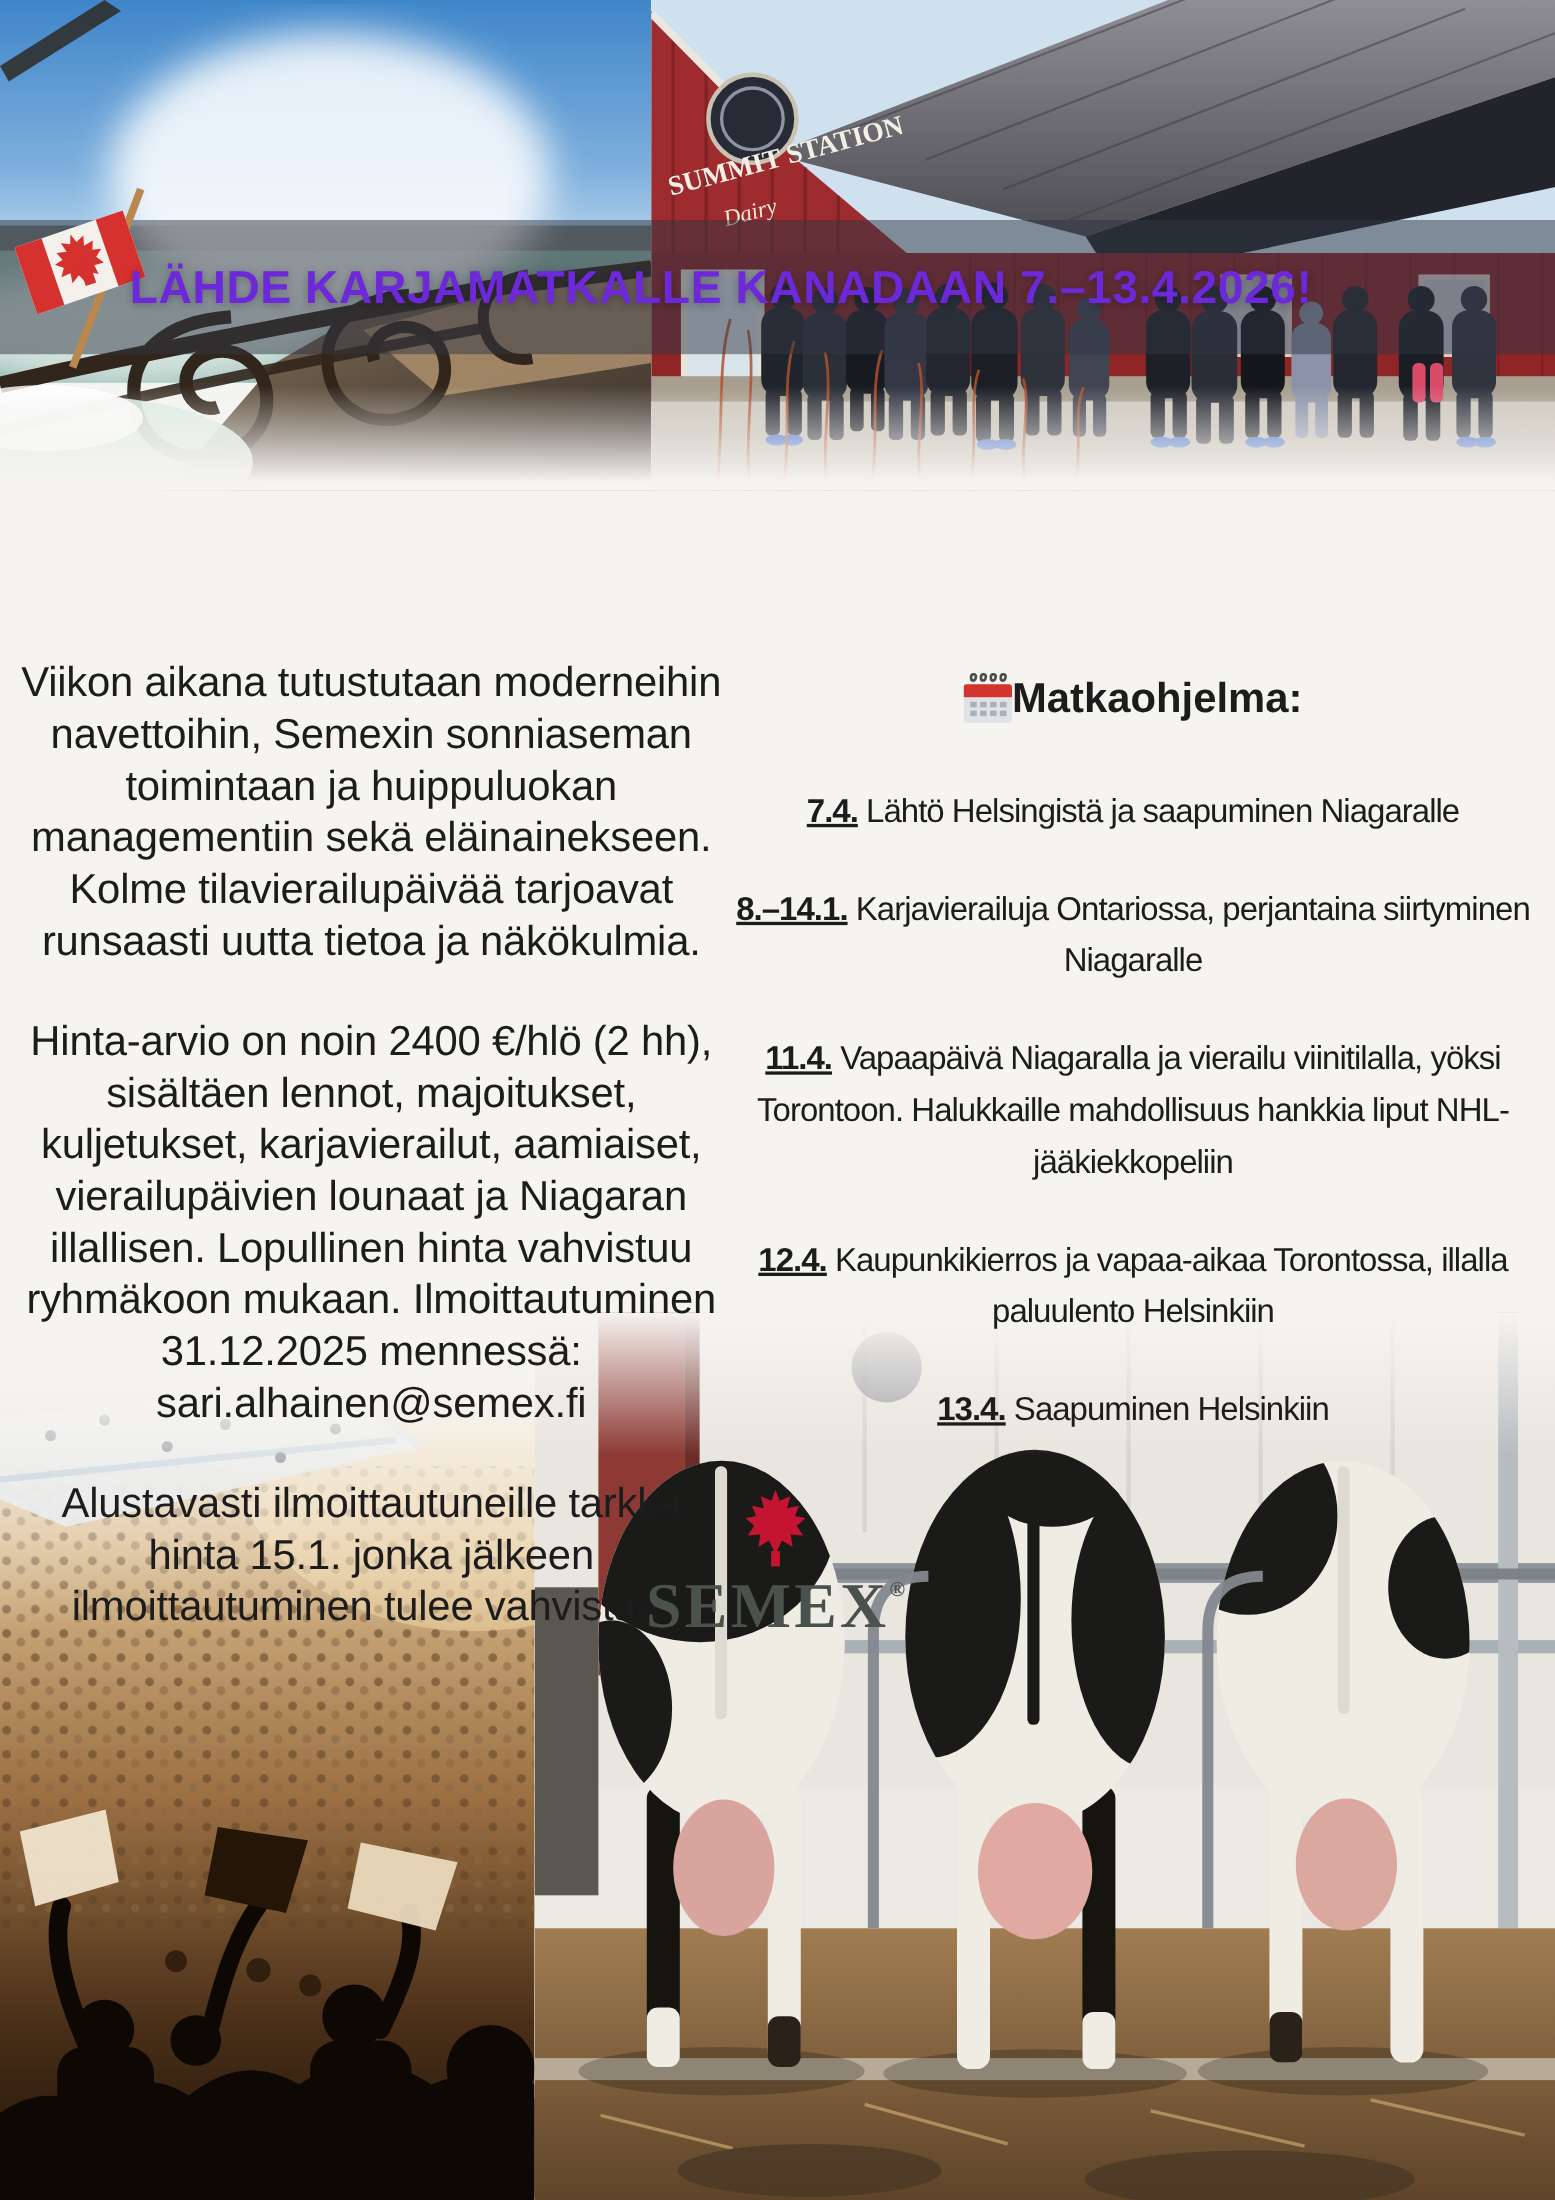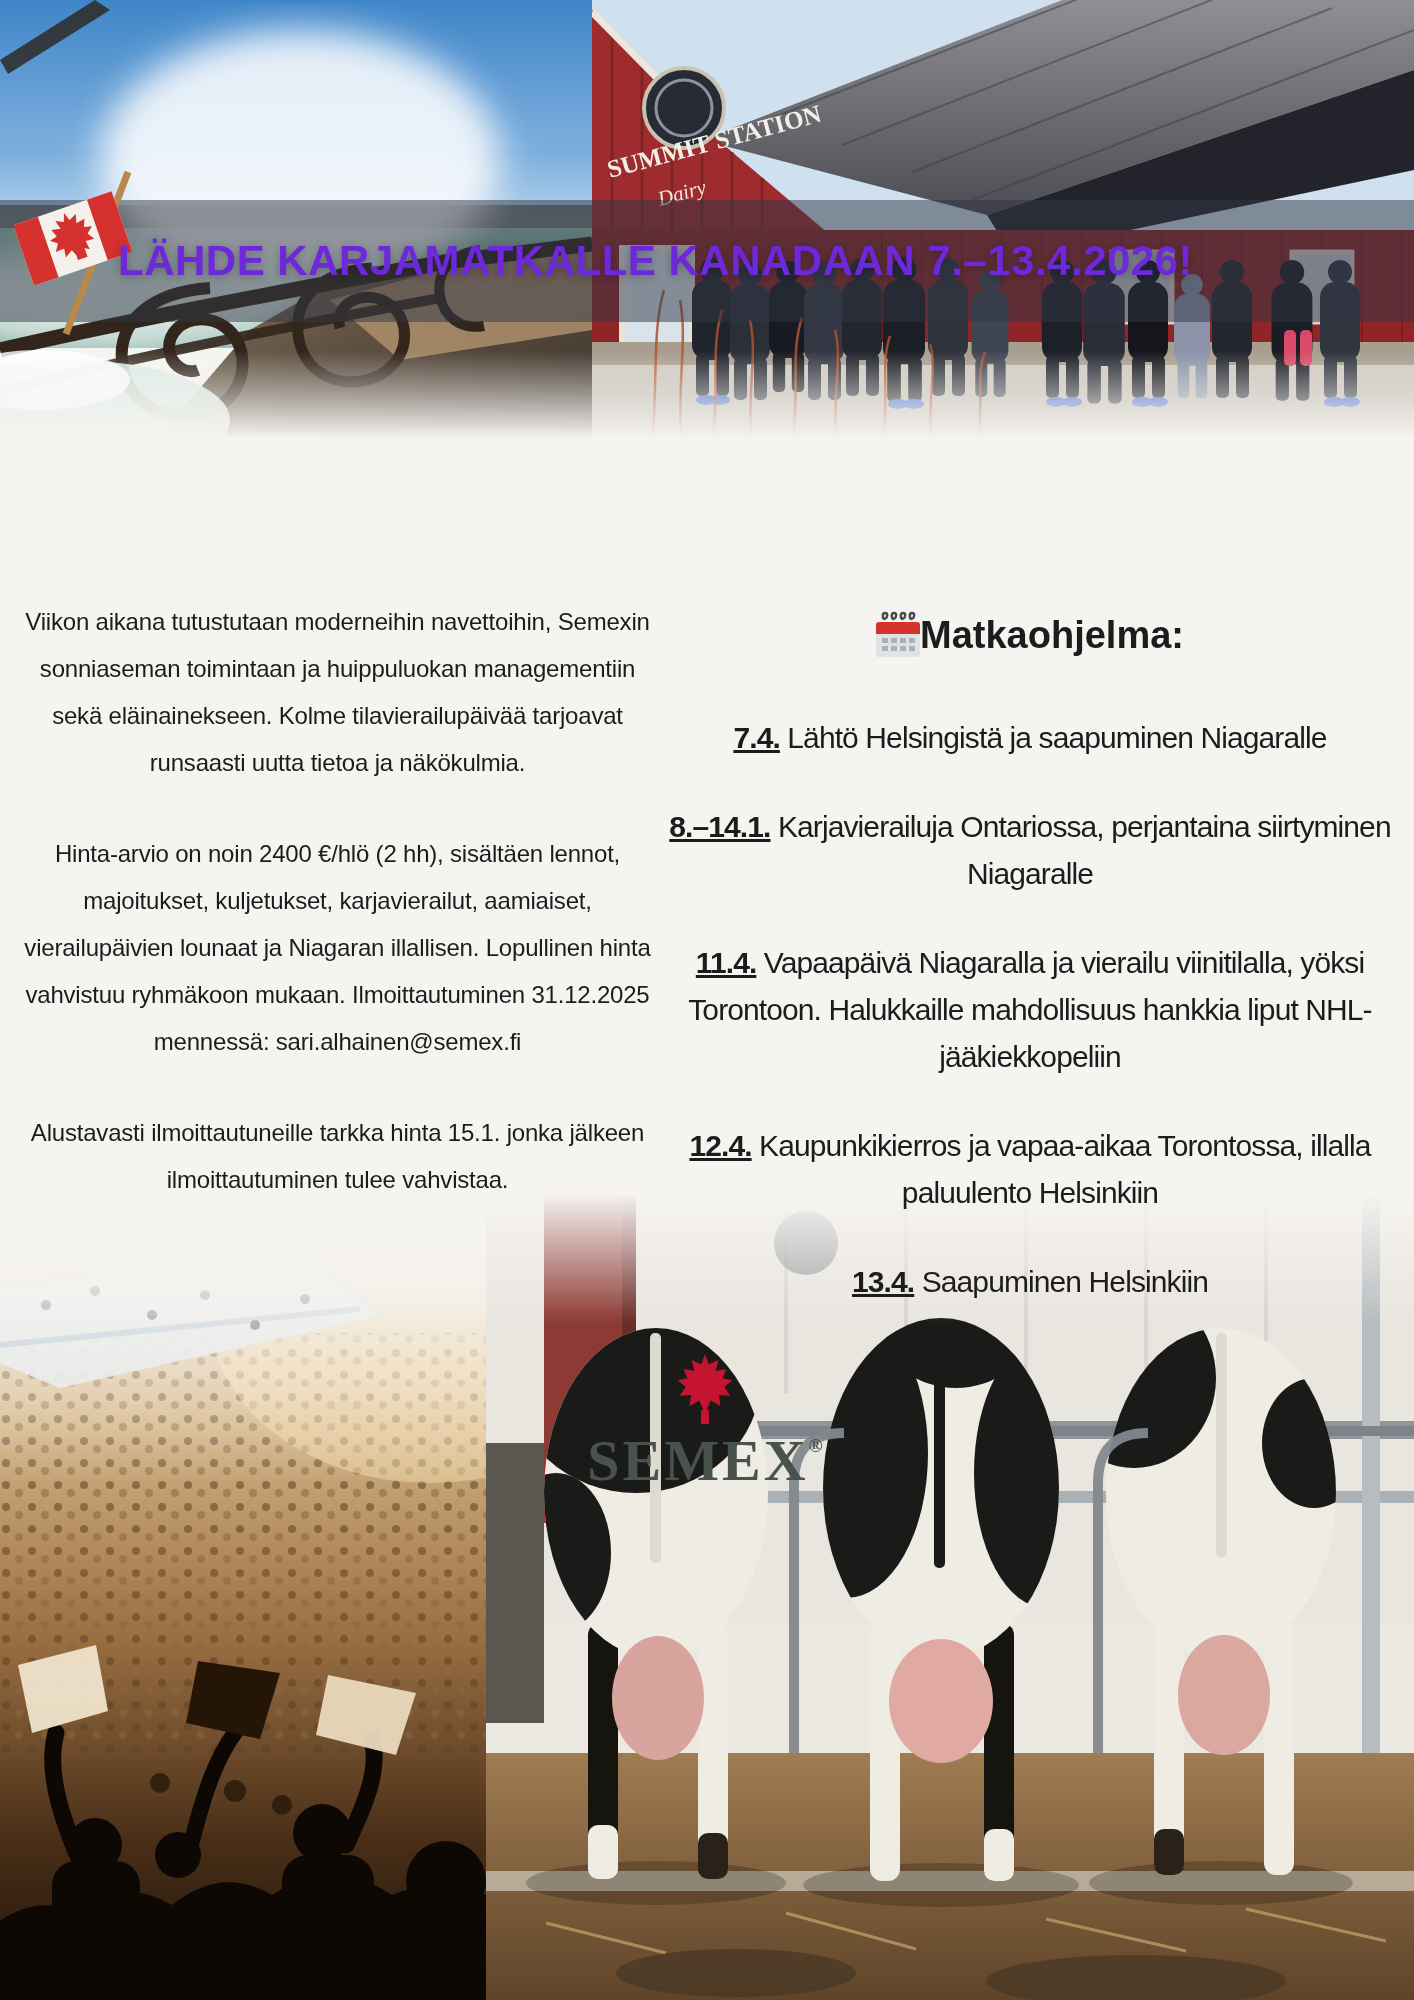--- a/index.html
+++ b/index.html
@@ -17,21 +17,21 @@
   
   .banner{position:absolute;left:0;top:200px;width:1414px;height:122px;z-index:5;
           background:rgba(47,54,68,0.50);}
   .banner h1{position:absolute;left:118px;top:50%;transform:translateY(-50%);margin:0;
              font-size:42px;font-weight:700;color:#6d28d9;letter-spacing:0.5px;white-space:nowrap;
              text-shadow:0 2px 8px rgba(0,0,0,0.28);}
   .flag{position:absolute;left:14px;top:-34px;width:120px;height:178px;}
 
   
   .intro{position:absolute;left:15px;top:598px;width:645px;text-align:center;z-index:4;
-         font-size:24px;line-height:47px;letter-spacing:-0.2px;}
+         font-size:38px;line-height:47px;letter-spacing:-0.2px;}
   .intro p{margin:0 0 44px 0;}
 
   .itinerary{position:absolute;left:652px;top:610px;width:756px;text-align:center;z-index:4;
              font-size:30px;line-height:47px;letter-spacing:-0.9px;}
   .itinerary h2{margin:0 0 54px 0;font-size:38px;line-height:44px;letter-spacing:0;
                 display:flex;align-items:center;justify-content:center;gap:0;font-weight:700;}
   .itinerary-item{margin:0 0 42px 0;}
   .itinerary-item b{font-weight:700;text-decoration:underline;}
 
   .logo{position:absolute;left:560px;top:1354px;width:290px;text-align:center;z-index:4;}

